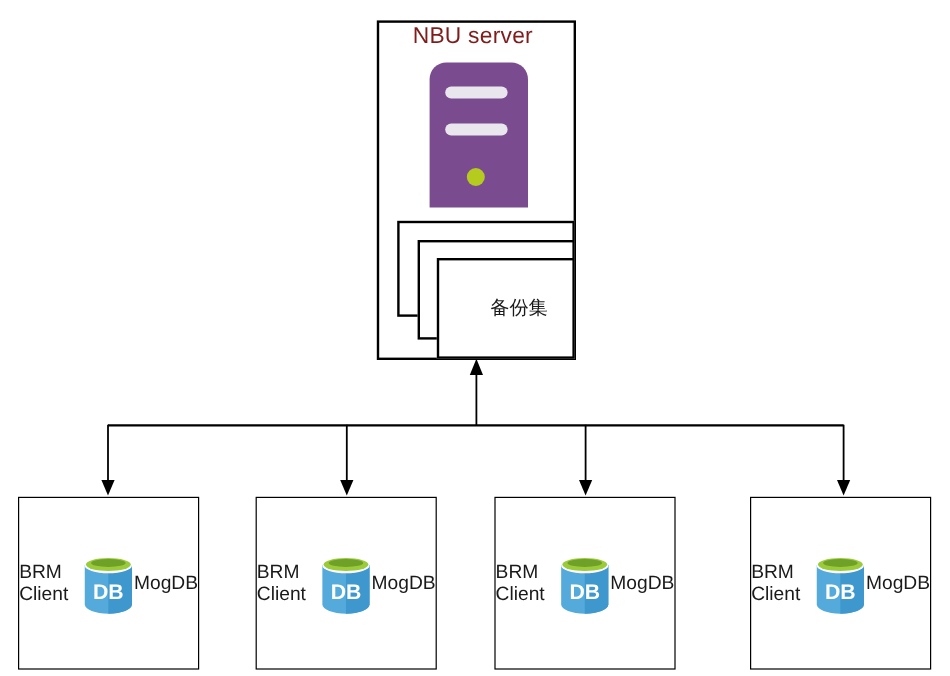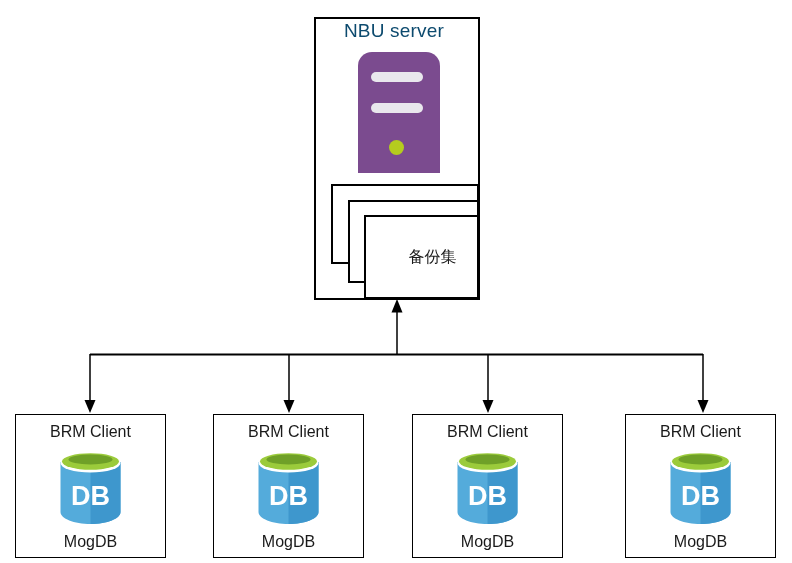--- a/index.html
+++ b/index.html
@@ -20,21 +20,21 @@
   
   .nbu-box {
     left: 314px; top: 17px; width: 166px; height: 283px;
     border: 2px solid #000000;
     background: #ffffff;
   }
   .nbu-title {
     left: 314px; top: 20px; width: 160px;
     text-align: center;
     font-size: 19px;
-    color: #0c4a6e;
+    color: #7f1d1d;
     letter-spacing: 0.2px;
   }
 
   
   .server-icon {
     left: 358px; top: 52px; width: 82px; height: 121px;
     background: #7b4b8f;
     border-radius: 14px 14px 0 0;
   }
   .server-slot {
@@ -65,22 +65,22 @@
   }
 
   
   .connectors { left: 0; top: 0; pointer-events: none; }
 
   
   .client-box {
     top: 414px; width: 151px; height: 144px;
     border: 1px solid #000000;
     background: #ffffff;
-    display: flex; flex-direction: column;
-    align-items: center; justify-content: space-between;
+    display: flex; flex-direction: row;
+    align-items: center; 
     padding: 8px 0 6px 0;
   }
   .client-box.c1 { left: 15px; }
   .client-box.c2 { left: 213px; }
   .client-box.c3 { left: 412px; }
   .client-box.c4 { left: 625px; }
   .client-title { font-size: 16px; color: #1a1a1a; }
   .client-name  { font-size: 16px; color: #1a1a1a; }
   .db-icon { width: 65px; height: 75px; display: block; }
   .db-badge-text {

